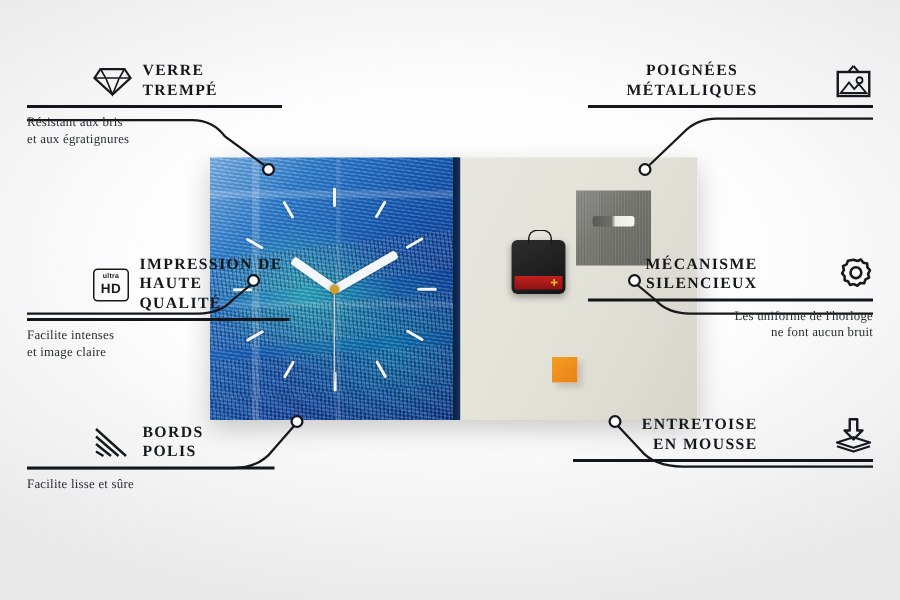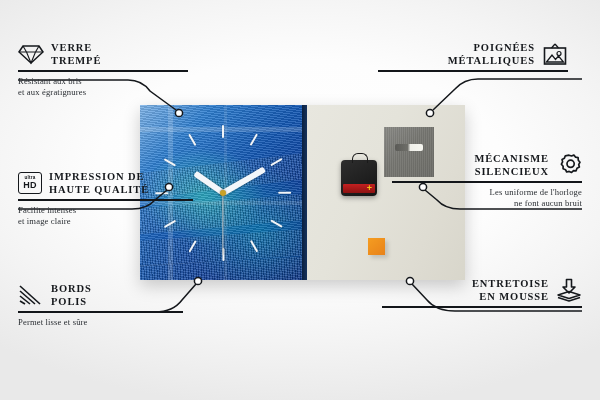--- a/index.html
+++ b/index.html
@@ -105,21 +105,21 @@
   .head-row{display:flex;align-items:center;gap:7px;}
   .co-right .head-row{justify-content:flex-end;}
   .head-txt{
     font-weight:bold;font-size:10.5px;line-height:13px;
     letter-spacing:.9px;color:#15181c;text-transform:uppercase;
   }
   .rule{height:1.6px;background:#13161a;margin:3px 0 4px 0;}
   .sub{
     font-size:8.6px;line-height:11px;color:#2a2e33;letter-spacing:.15px;
   }
-  .icon{flex:0 0 auto;display:block;}
+  .icon{flex:0 0 auto;display:block;margin-left:44px;}
   svg{display:block;overflow:visible;}
   #connectors{position:absolute;left:0;top:0;width:600px;height:400px;pointer-events:none;}
   .conn{fill:none;stroke:#14171b;stroke-width:1.5;}
   .dot{fill:#ffffff;stroke:#14171b;stroke-width:1.5;}
   .hdbadge{
     width:22px;height:20px;border:1.6px solid #15181c;border-radius:3px;
     display:flex;flex-direction:column;align-items:center;justify-content:center;
     font-family:"Liberation Sans",sans-serif;line-height:1;
   }
   .hd-small{font-size:4.6px;font-weight:bold;letter-spacing:.2px;color:#15181c;}
@@ -245,43 +245,43 @@
           <path d="M2,17 L7,20" stroke="#15181c" stroke-width="1.6" fill="none"></path>
         </svg>
       </span>
       <span class="head-txt">
         <span>BORDS</span><br>
         <span>POLIS</span>
       </span>
     </div>
     <div class="rule"></div>
     <div class="sub">
-      <span>Permet lisse et sûre</span>
-    </div>
-  </div>
-
-  <div class="callout co-right" style="right:32px;top:41px;width:190px;">
+      <span>Facilite lisse et sûre</span>
+    </div>
+  </div>
+
+  <div class="callout co-right" style="right:18px;top:41px;width:190px;text-align:center;">
     <div class="head-row">
       <span class="head-txt">
         <span>POIGNÉES</span><br>
         <span>MÉTALLIQUES</span>
       </span>
       <span class="icon">
         <svg width="26" height="23" viewBox="0 0 26 23">
           <path d="M13,1 L9.5,5 M13,1 L16.5,5" stroke="#15181c" stroke-width="1.3" fill="none"></path>
           <rect x="2.5" y="5" width="21" height="16" fill="none" stroke="#15181c" stroke-width="1.6"></rect>
           <circle cx="17" cy="10.5" r="2" fill="none" stroke="#15181c" stroke-width="1.2"></circle>
           <path d="M4.5,19 L10,12 L13.5,16.4 L16.5,13 L21.5,19 Z" fill="none" stroke="#15181c" stroke-width="1.3"></path>
         </svg>
       </span>
     </div>
     <div class="rule"></div>
   </div>
 
-  <div class="callout co-right" style="right:18px;top:152px;width:190px;">
+  <div class="callout co-right" style="right:18px;top:170px;width:190px;">
     <div class="head-row">
       <span class="head-txt">
         <span>MÉCANISME</span><br>
         <span>SILENCIEUX</span>
       </span>
       <span class="icon">
         <svg width="26" height="24" viewBox="0 0 26 24">
           <path d="M13,2.2 L15.6,3.0 L17.9,2.0 L19.6,4.2 L22.1,4.6 L22.3,7.3 L24.0,9.2 L22.7,11.6
                    L23.4,14.1 L21.0,15.3 L20.1,17.8 L17.5,17.7 L15.6,19.5 L13.2,18.4 L10.7,19.0
                    L9.5,16.7 L7.1,15.8 L7.1,13.2 L5.4,11.2 L6.6,8.9 L6.0,6.4 L8.4,5.2 L9.3,2.8 Z" fill="none" stroke="#15181c" stroke-width="1.7" stroke-linejoin="round"></path>

